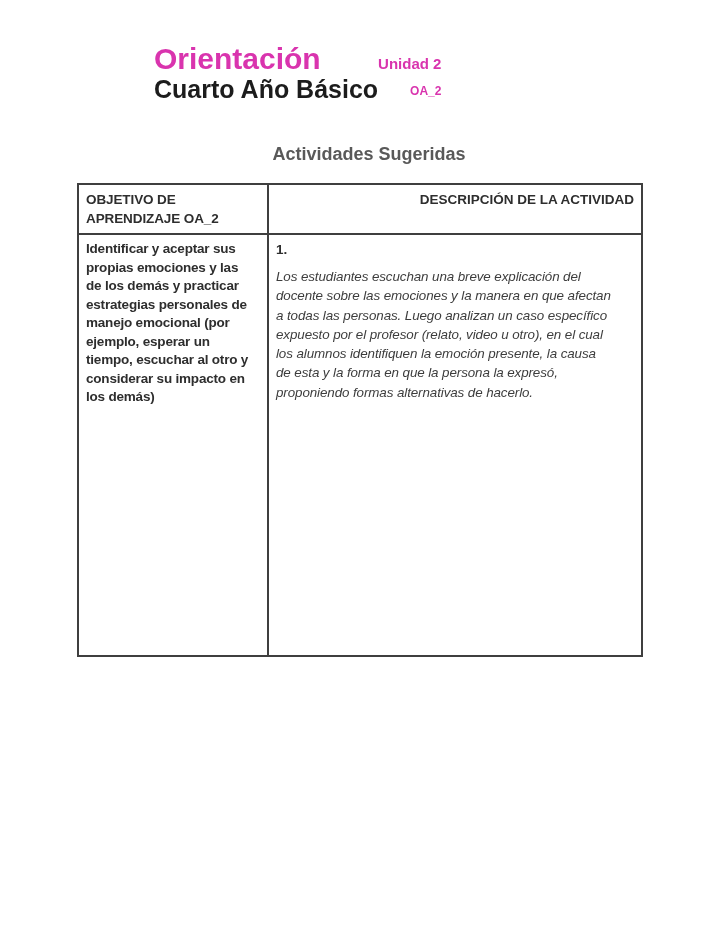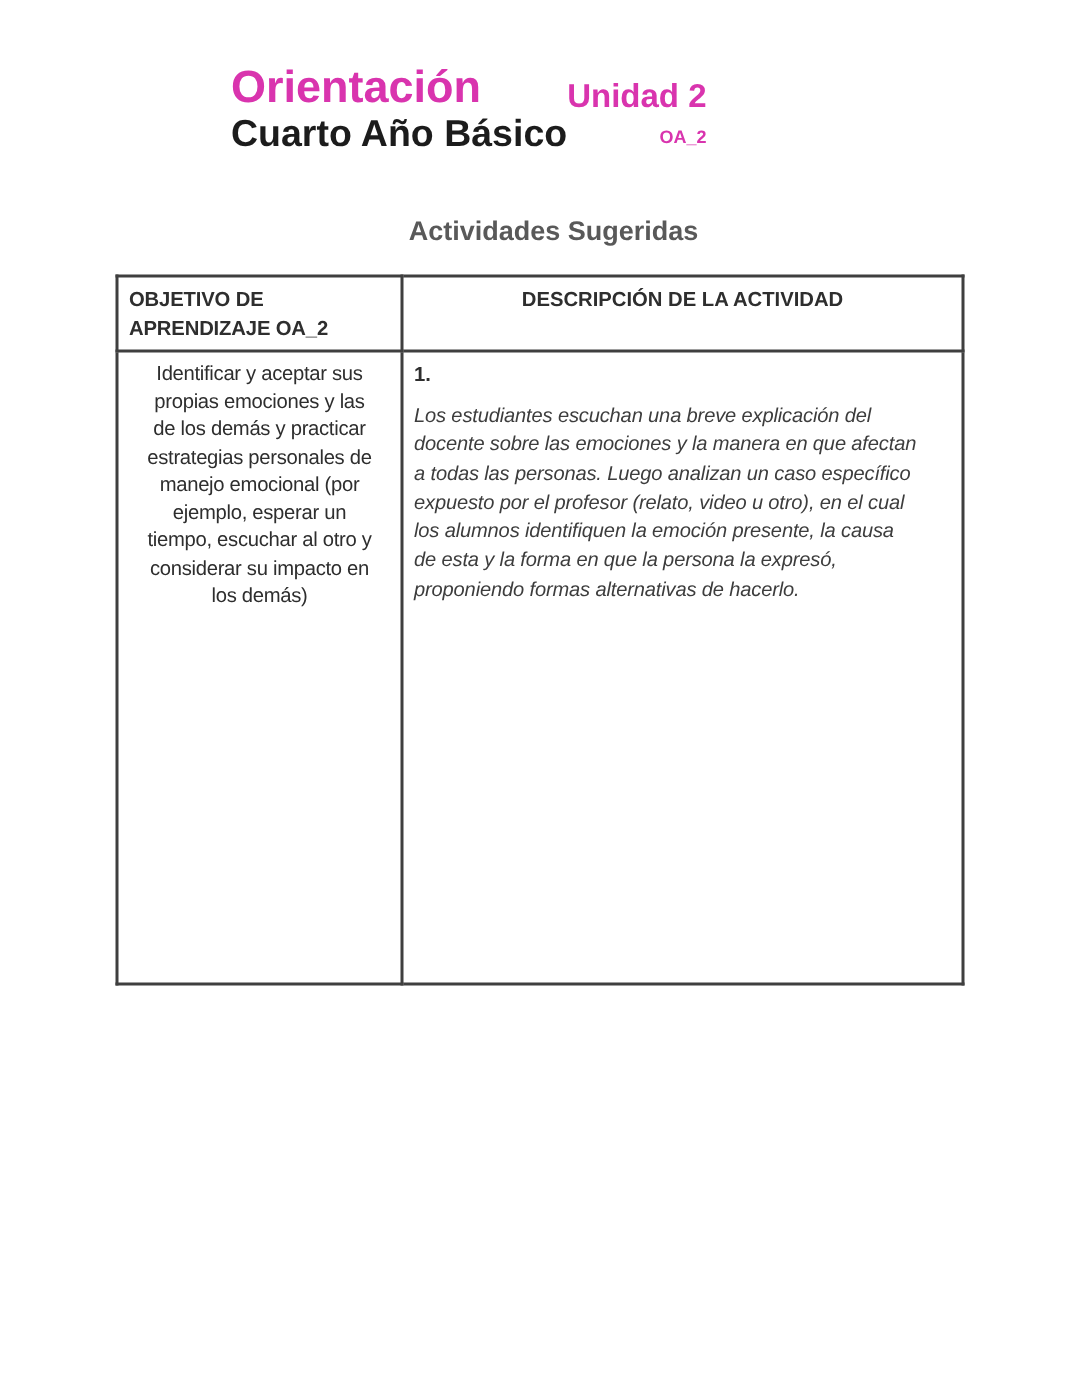--- a/index.html
+++ b/index.html
@@ -49,21 +49,21 @@
     color: #1c1c1c;
     line-height: 23px;
   }
   .header-right {
     text-align: right;
     padding-top: 10px;
     color: var(--accent-magenta);
     font-weight: bold;
   }
   .unit-label {
-    font-size: 22px;
+    font-size: 15px;
     line-height: 23px;
   }
   .oa-label {
     font-size: 12px;
     line-height: 24px;
     margin-top: 4px;
   }
   .section-title {
     position: absolute;
     top: 144px;
@@ -96,35 +96,34 @@
   .th-objective {
     text-align: left;
     font-size: 13.5px;
     font-weight: bold;
     color: var(--heading-dark);
     line-height: 19px;
     white-space: pre-line;
     letter-spacing: -0.1px;
   }
   .th-description {
-    text-align: center;
+    text-align: right;
     font-size: 13.5px;
     font-weight: bold;
     color: var(--heading-dark);
     line-height: 19px;
   }
   .objective-cell {
     font-size: 13.5px;
-    font-weight: normal;
+    font-weight: bold;
     color: var(--heading-dark);
     line-height: 18.5px;
     white-space: pre-line;
     letter-spacing: -0.2px;
     padding-top: 4px;
-    text-align: center;
   }
   .description-cell {
     color: var(--text-dark);
     padding-left: 9px;
     padding-right: 4px;
     padding-top: 4px;
   }
   .activity-number {
     margin: 0 0 8px 0;
     font-size: 13.5px;

